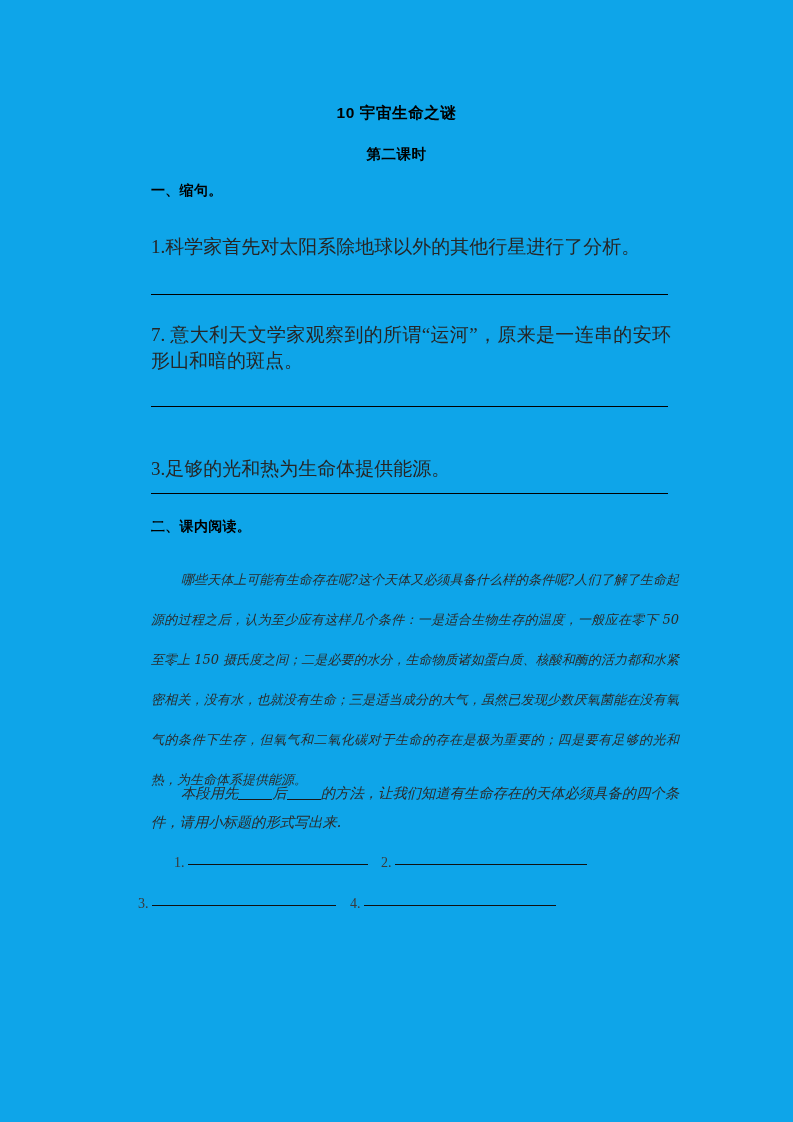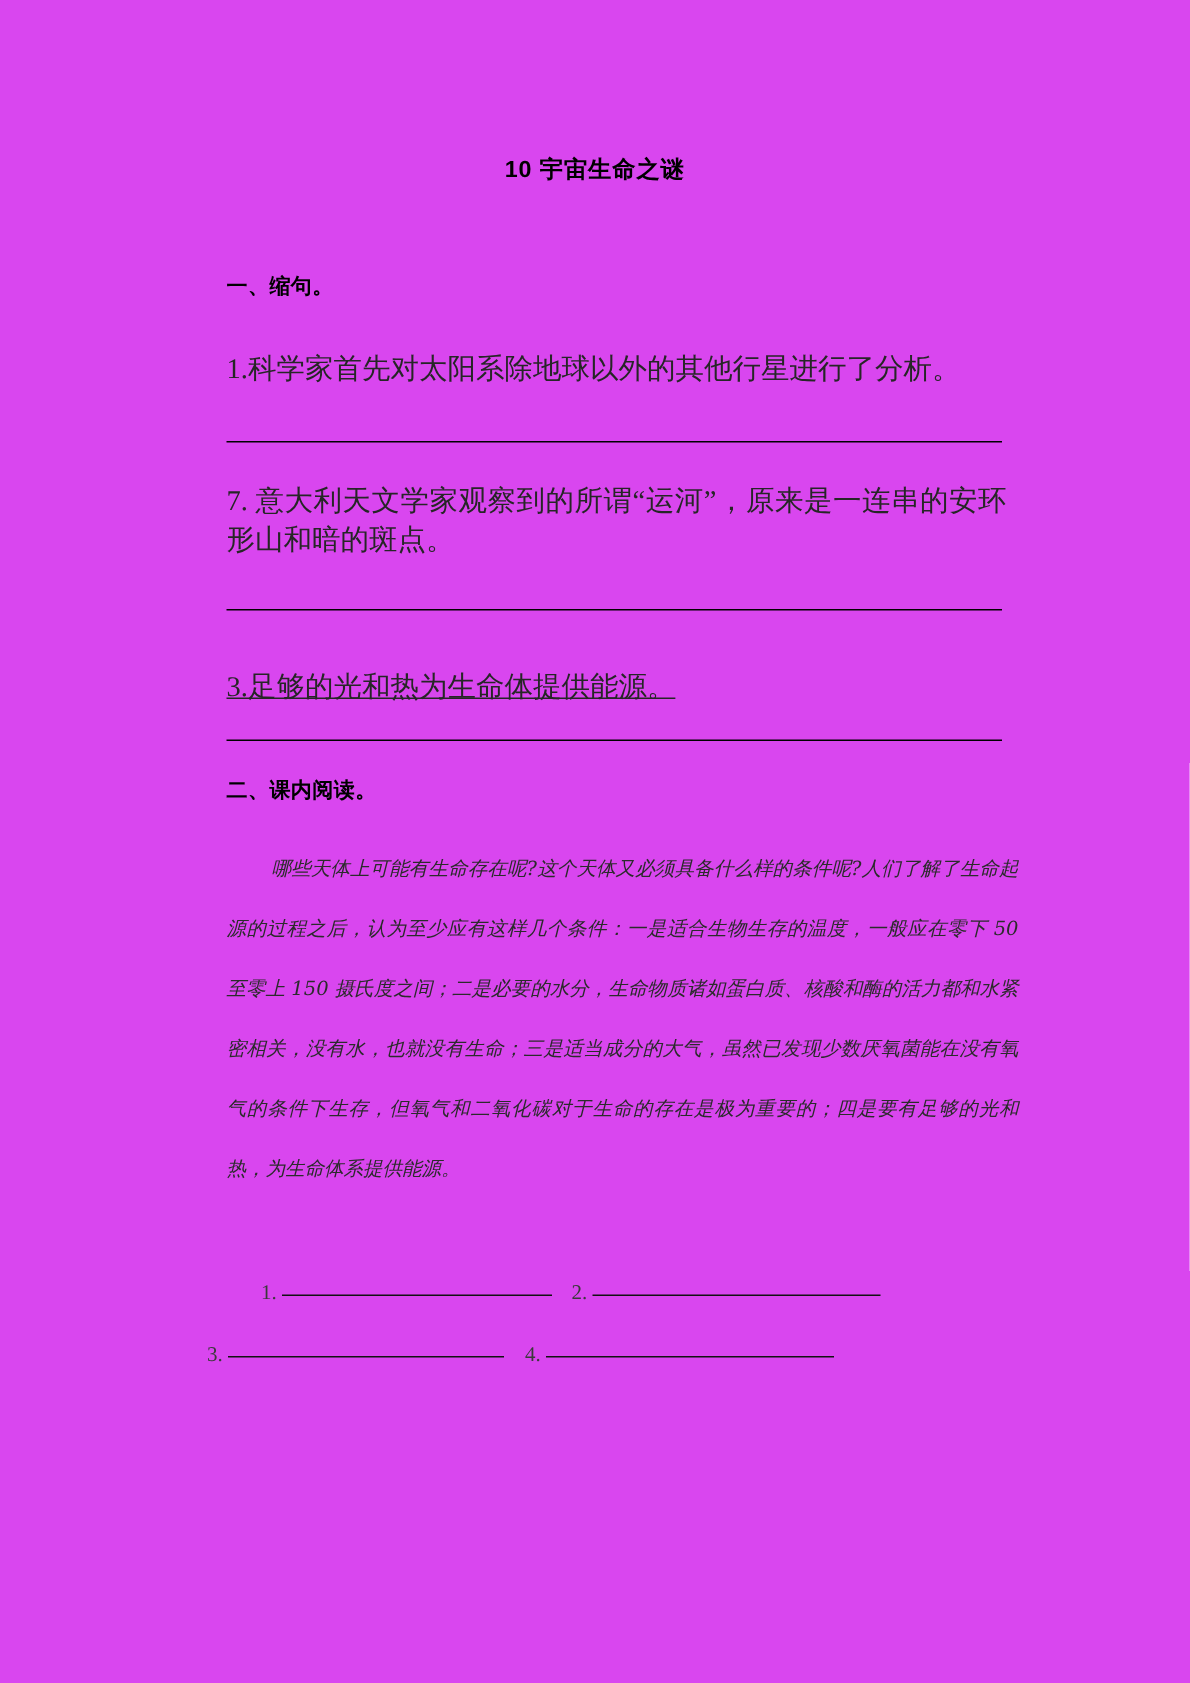--- a/index.html
+++ b/index.html
@@ -15,21 +15,21 @@
     color: #1a1a1a;
     overflow: hidden;
   }
 
   .page {
     position: absolute;
     left: 0;
     top: 0;
     width: 793px;
     height: 1122px;
-    background: #d946ef;
+    background: #0ea5e9;
   }
 
   
   .doc-title {
     position: absolute;
     left: 0;
     top: 103px;
     width: 793px;
     text-align: center;
     font-family: "Liberation Sans", "DejaVu Sans", sans-serif;
@@ -69,21 +69,21 @@
     left: 151px;
     width: 520px;
     font-family: "Liberation Serif", "DejaVu Serif", serif;
     font-size: 19px;
     line-height: 26px;
     color: #262626;
     text-align: justify;
   }
   #q1 { top: 234px; }
   #q2 { top: 322px; }
-  #q3 { top: 446px; text-decoration: underline; }
+  #q3 { top: 456px; }
 
   
   .answer-rule {
     position: absolute;
     left: 151px;
     width: 517px;
     height: 0;
     border-top: 1.6px solid #000;
   }
   #rule1 { top: 294px; }
@@ -150,39 +150,43 @@
   #blank4 { left: 350px; top: 896px; }
   #blank4 .line { width: 192px; }
 </style>
 </head>
 <body>
 
 <div class="page">
 
   <div class="doc-title">10 宇宙生命之谜</div>
 
+  <div class="doc-subtitle">第二课时</div>
 
   <div class="section-head" id="sec1-head">一、缩句。</div>
 
   <div class="q-sentence" id="q1">1.科学家首先对太阳系除地球以外的其他行星进行了分析。</div>
 
   <div class="answer-rule" id="rule1"></div>
 
   <div class="q-sentence" id="q2"> 7. 意大利天文学家观察到的所谓“运河”，原来是一连串的安环形山和暗的斑点。</div>
 
   <div class="answer-rule" id="rule2"></div>
 
   <div class="q-sentence" id="q3">3.足够的光和热为生命体提供能源。</div>
 
   <div class="answer-rule" id="rule3"></div>
 
   <div class="section-head" id="sec2-head">二、课内阅读。</div>
 
   <div class="passage">哪些天体上可能有生命存在呢?这个天体又必须具备什么样的条件呢?人们了解了生命起源的过程之后，认为至少应有这样几个条件：一是适合生物生存的温度，一般应在零下 50 至零上 150 摄氏度之间；二是必要的水分，生命物质诸如蛋白质、核酸和酶的活力都和水紧密相关，没有水，也就没有生命；三是适当成分的大气，虽然已发现少数厌氧菌能在没有氧气的条件下生存，但氧气和二氧化碳对于生命的存在是极为重要的；四是要有足够的光和热，为生命体系提供能源。</div>
 
+  <div class="passage-question">
+    <span>本段用先</span><span class="inline-blank"></span><span>后</span><span class="inline-blank"></span><span>的方法，让我们知道有生命存在的天体必须具备的四个条件，请用小标题的形式写出来.</span>
+  </div>
 
   <div class="ablank" id="blank1">
     <span class="num">1.</span><span class="line"></span>
   </div>
 
   <div class="ablank" id="blank2">
     <span class="num">2.</span><span class="line"></span>
   </div>
 
   <div class="ablank" id="blank3">

